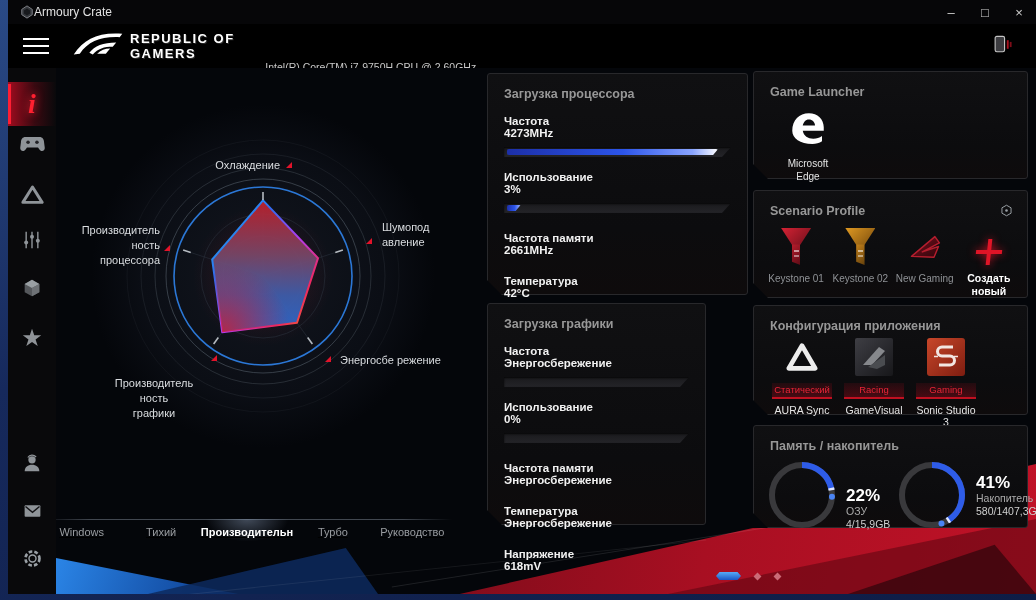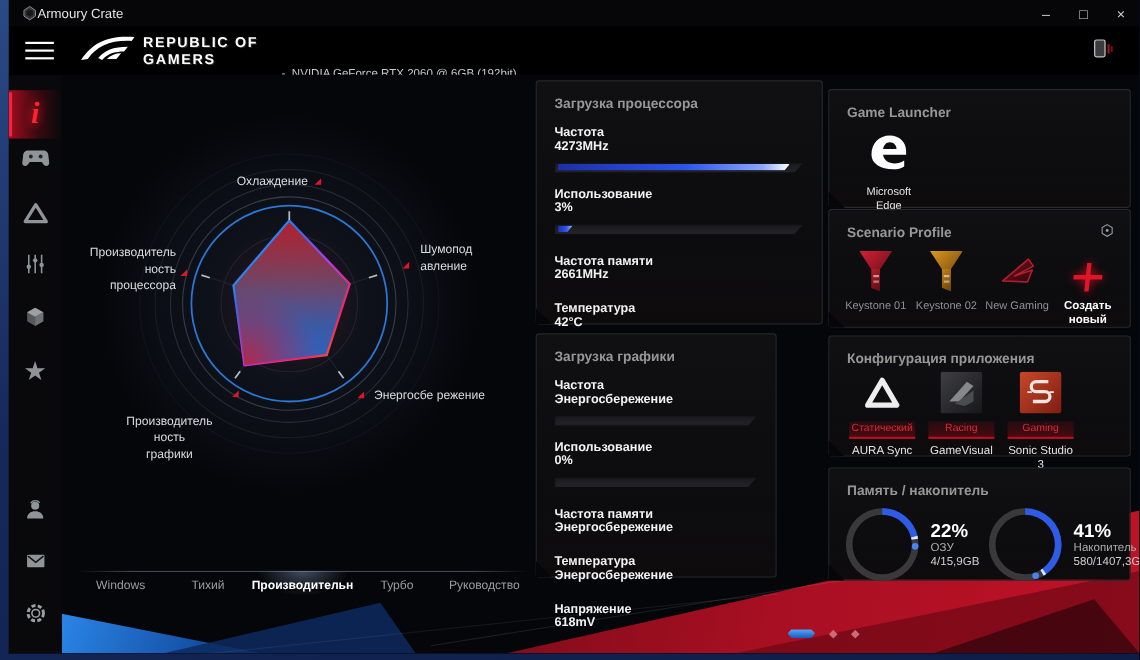--- a/index.html
+++ b/index.html
@@ -59,35 +59,35 @@
   #rlab1{left:374px;top:152px;text-align:left;}
   #rlab2{left:332px;top:285px;text-align:left;}
   #rlab3{left:93px;top:290px;width:106px;text-align:center;margin-top:18px;}
   #rlab4{left:58px;top:155px;width:94px;text-align:right;}
   #rmk0{left:278px;top:94px;}
   #rmk1{left:358px;top:170px;}
   #rmk2{left:317px;top:288px;}
   #rmk3{left:203px;top:287px;}
   #rmk4{left:156px;top:177px;}
   
-  #tabs{position:absolute;left:62px;top:451px;width:410px;display:flex;z-index:3;text-decoration:underline;}
+  #tabs{position:absolute;left:34px;top:451px;width:410px;display:flex;z-index:3;text-decoration:underline;}
   #tabs::before{content:'';position:absolute;left:0;right:0;top:0;height:1px;
     background:linear-gradient(90deg,rgba(140,150,165,0),rgba(140,150,165,.45) 12%,rgba(140,150,165,.45) 88%,rgba(140,150,165,0));}
   .tab{flex:1;text-align:center;padding:7px 0 6px;font-size:11px;color:#9a9da1;cursor:pointer;position:relative;}
   .tab.active{color:#fff;font-weight:bold;
     background:radial-gradient(ellipse 60% 120% at 50% 0%,rgba(150,170,200,.42),rgba(150,170,200,.08) 60%,transparent 75%);}
   
   .panel{position:absolute;z-index:2;border:1px solid #28282b;border-radius:3px;
     background:linear-gradient(180deg,#101012 0%,#0c0c0e 70%,#0e0b0c 100%);}
   .panel::after{content:'';position:absolute;left:-1px;bottom:-1px;width:15px;height:15px;background:#04060a;
     clip-path:polygon(0 0,0 100%,100% 100%);}
   .panel-title{color:#979797;font-weight:bold;font-size:12.5px;padding:13px 16px 0;}
   #p-cpu{left:479px;top:5px;width:261px;height:222px;}
   #p-gpu{left:479px;top:235px;width:219px;height:222px;}
-  #p-gl{left:745px;top:13px;width:275px;height:108px;}
+  #p-gl{left:745px;top:3px;width:275px;height:108px;}
   #p-sp{left:745px;top:122px;width:275px;height:108px;}
   #p-ac{left:745px;top:237px;width:275px;height:110px;}
   #p-mem{left:745px;top:357px;width:275px;height:103px;}
   .rows{padding:0 16px;}
   .pr-row{display:flex;justify-content:space-between;margin-top:14px;font-size:11.5px;font-weight:bold;color:#f2f2f2;flex-direction:column;}
   .pr-row.plain{margin-top:19px;}
   .pr-bar{position:relative;margin-top:8px;height:10px;background:linear-gradient(180deg,#1a1a1d,#242428);
     clip-path:polygon(0 0,100% 0,calc(100% - 9px) 100%,0 100%);box-shadow:inset 0 1px 2px rgba(0,0,0,.8);}
   .pr-fill{position:absolute;left:3px;top:2px;bottom:2px;border-radius:2px;
     background:linear-gradient(90deg,#1c2fa8 0%,#2c55ea 55%,#8aa5ff 88%,#ffffff 100%);
@@ -117,21 +117,21 @@
   .plusico::after{left:11px;top:0;width:4px;height:26px;}
   
   .ac-items{position:absolute;left:12px;top:32px;right:4px;display:flex;}
   .ac-item{width:72px;text-align:center;cursor:pointer;}
   .ac-ichold{height:42px;display:flex;align-items:center;justify-content:center;}
   .ac-badge{margin:3px auto 0;width:60px;font-size:9.5px;color:#e82436;padding:1px 0 2px;
     background:linear-gradient(180deg,rgba(120,10,22,.2),rgba(130,10,24,.5));border-bottom:2px solid #c01020;}
   .ac-item .lbl{margin-top:5px;font-size:10.5px;color:#e6e6e6;line-height:12px;white-space:pre-line;}
   
   .ring-group{position:absolute;top:33px;display:flex;align-items:center;gap:8px;}
-  #ring-g0{left:12px;}
+  #ring-g0{left:12px;align-items:flex-end;}
   #ring-g1{left:142px;}
   .ring-txt .v{font-size:17px;font-weight:bold;color:#fff;line-height:19px;}
   .ring-txt .n{font-size:10.5px;color:#ababab;line-height:13px;}
   .ring-txt .d{font-size:10.5px;color:#cfcfcf;line-height:13px;}
   
   #pag{position:absolute;left:708px;top:504px;display:flex;align-items:center;gap:13px;z-index:3;}
   .pag-pill{width:25px;height:8px;background:linear-gradient(180deg,#57aaf6,#1a57c6);
     clip-path:polygon(14% 0,86% 0,100% 50%,86% 100%,14% 100%,0 50%);cursor:pointer;}
   .pag-dot{width:7px;height:7px;background:#cb6b77;transform:rotate(45deg) scale(.8);cursor:pointer;}
 </style>
@@ -167,20 +167,21 @@
             <path d="M2 29 C14 11 30 3 58 5 L55 9 C33 8 19 14 9 28 Z" fill="#fff"></path>
             <path d="M20 27 c6-8 16-12 31-12 l-4 5 c-10 0-17 2-23 9 z" fill="#fff"></path>
             <path d="M29 28 c4-4 9-6 15-6 l-5 6 c-4 0-7 0-10 0 z" fill="#fff"></path>
           </svg>
       </span>
       <div id="brand">
         <div>REPUBLIC OF</div>
         <div>GAMERS</div>
       </div>
       <div id="sysinfo">
+        <div>-  Intel(R) Core(TM) i7-9750H CPU @ 2.60GHz</div>
         <div>-  NVIDIA GeForce RTX 2060 @ 6GB (192bit)</div>
       </div>
       <span id="devico">
         <svg viewBox="0 0 28 24" width="24" height="21">
             <rect x="6" y="2.5" width="11" height="18" rx="2" fill="#3c3c40" stroke="#c4c4c4" stroke-width="1.3"></rect>
             <rect x="19.6" y="7" width="2.2" height="10" fill="#a81220"></rect>
             <rect x="23" y="9" width="2.2" height="6" fill="#7c0d18"></rect>
           </svg>
       </span>
     </div>

